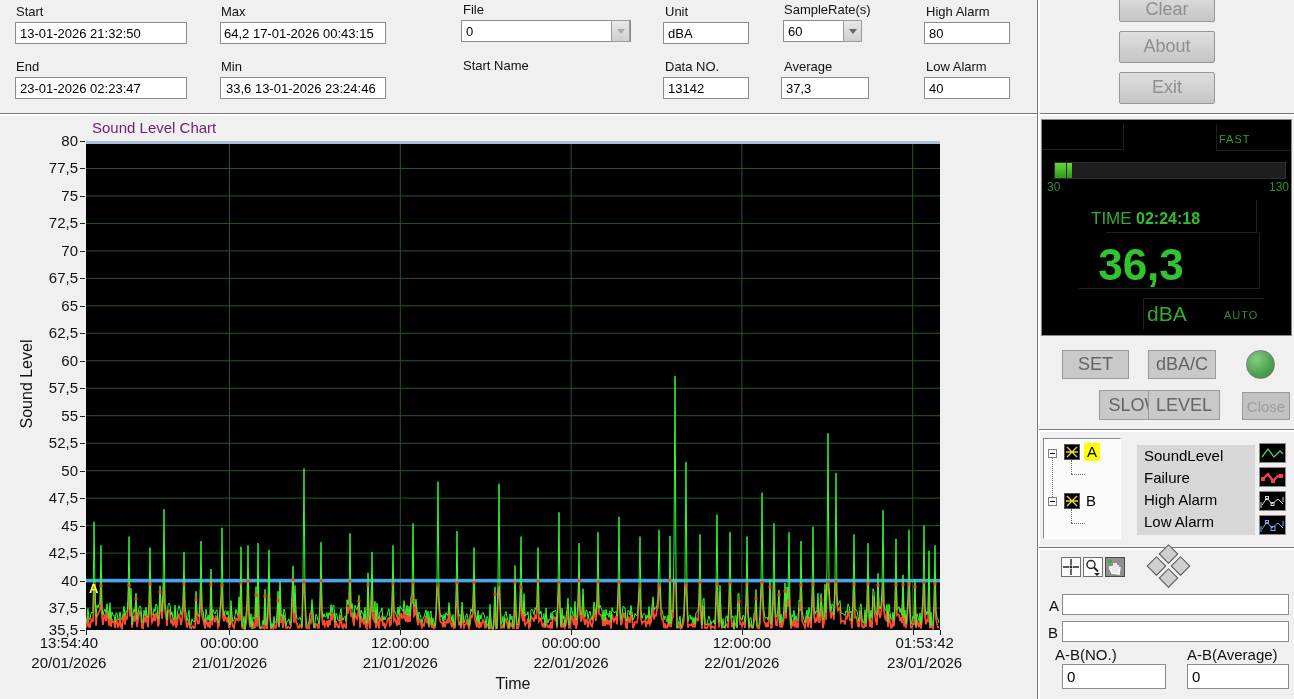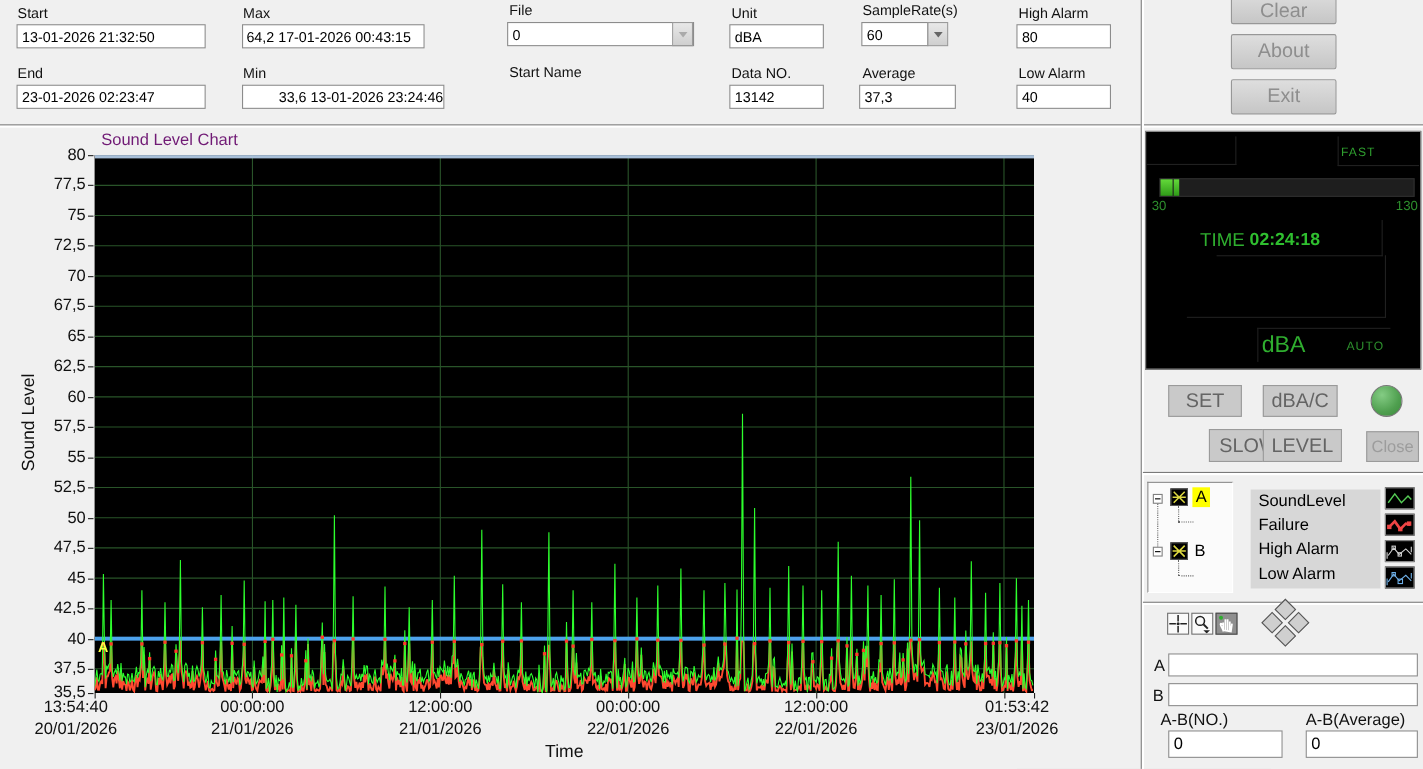--- a/index.html
+++ b/index.html
@@ -64,21 +64,21 @@
 <div id="app">
 
   <div class="flabel" style="left:16px;top:4px">Start</div>
   <input class="finput" style="left: 15px; top: 22px; width: 172px;" readonly="" value="13-01-2026 21:32:50">
   <div class="flabel" style="left:16px;top:59px">End</div>
   <input class="finput" style="left: 15px; top: 77px; width: 172px;" readonly="" value="23-01-2026 02:23:47">
 
   <div class="flabel" style="left:221px;top:4px">Max</div>
   <input class="finput" style="left: 220px; top: 22px; width: 166px; padding-left: 3px;" readonly="" value="64,2 17-01-2026 00:43:15">
   <div class="flabel" style="left:221px;top:59px">Min</div>
-  <input class="finput" style="left: 220px; top: 77px; width: 184px; padding-left: 16px; text-align: right;" readonly="" value="33,6 13-01-2026 23:24:46">
+  <input class="finput" style="left: 220px; top: 77px; width: 166px; padding-left: 5px;" readonly="" value="33,6 13-01-2026 23:24:46">
 
   <div class="flabel" style="left:463px;top:2px">File</div>
   <input class="finput" style="left: 461px; top: 20px; width: 170px;" readonly="" value="0">
   <div class="combo-btn" style="left:611px;top:20px">
       <span class="combo-arrow dim"></span>
     </div>
   <div class="flabel" style="left:463px;top:58px">Start Name</div>
 
   <div class="flabel" style="left:665px;top:4px">Unit</div>
   <input class="finput" style="left: 663px; top: 22px; width: 86px;" readonly="" value="dBA">
@@ -284,20 +284,21 @@
 
     <div class="mtext" style="left:177px;top:13px;font-size:11px;color:#2f9f2f;letter-spacing:1px">FAST</div>
     <div id="bar-track">
       <div class="bar-seg" style="left:0;width:11px"></div>
       <div class="bar-seg" style="left:12px;width:5px"></div>
     </div>
     <div class="mtext" style="left:5px;top:60px;font-size:12px;color:#2d8f2d">30</div>
     <div class="mtext" style="left:217px;top:60px;width:30px;text-align:right;font-size:12px;color:#2d8f2d">130</div>
     <div class="mtext" style="left:49px;top:89px;font-size:17px;color:#2faf2f">TIME</div>
     <div class="mtext" style="left:94px;top:90px;font-size:16px;font-weight:bold;color:#2fbf2f">02:24:18</div>
+    <div class="mtext" style="left:39px;top:120px;width:120px;text-align:center;font-size:44px;font-weight:bold;color:#31c431">36,3</div>
     <div class="mtext" style="left:105px;top:182px;font-size:21px;color:#2fae2f">dBA</div>
     <div class="mtext" style="left:182px;top:189px;font-size:11px;color:#2d8f2d;letter-spacing:1px">AUTO</div>
   </div>
 
   <div class="panel-btn" style="left:1062px;top:350px;width:65px;height:27px">SET</div>
   <div class="panel-btn" style="left:1148px;top:350px;width:66px;height:27px">dBA/C</div>
   <div class="abs" style="left:1246px;top:350px;width:27px;height:27px;border-radius:50%;border:1px solid #777;
        background:radial-gradient(circle at 35% 30%,#84cc84,#4f9f4f 60%,#3c8a3c)"></div>
   <div class="panel-btn" style="left:1099px;top:390px;width:70px;height:28px">SLOW</div>
   <div class="panel-btn" style="left:1148px;top:390px;width:70px;height:28px">LEVEL</div>

